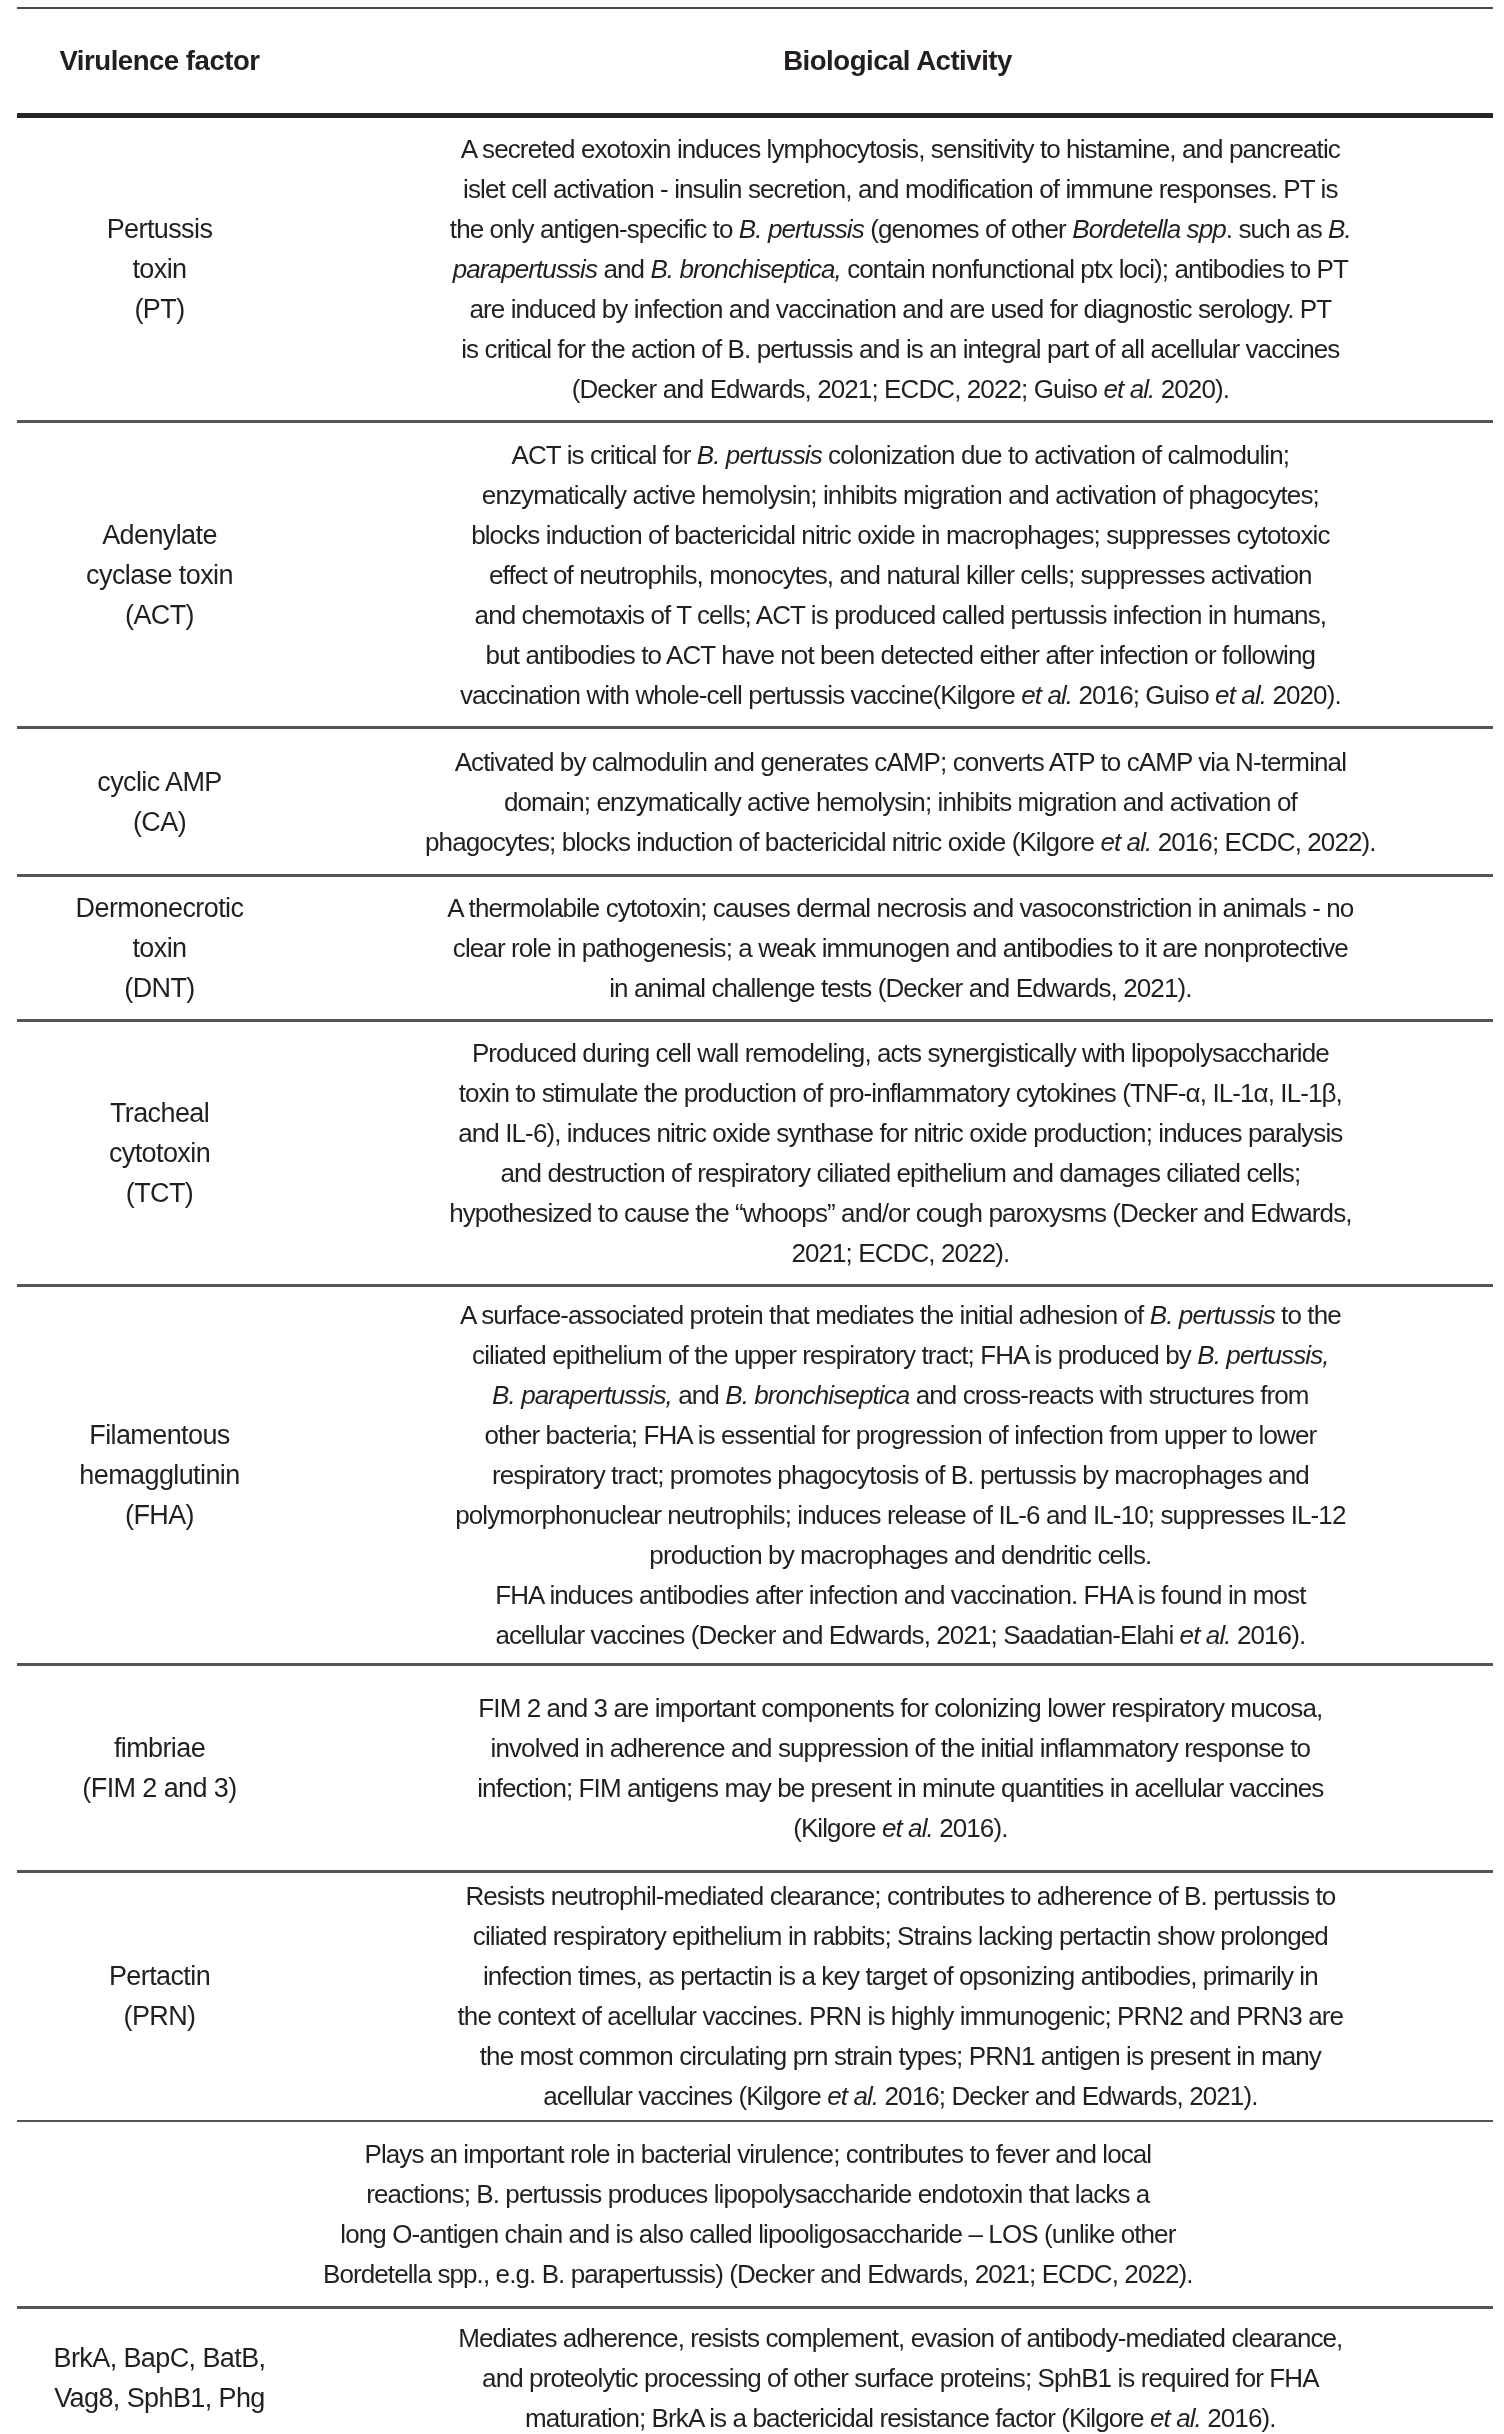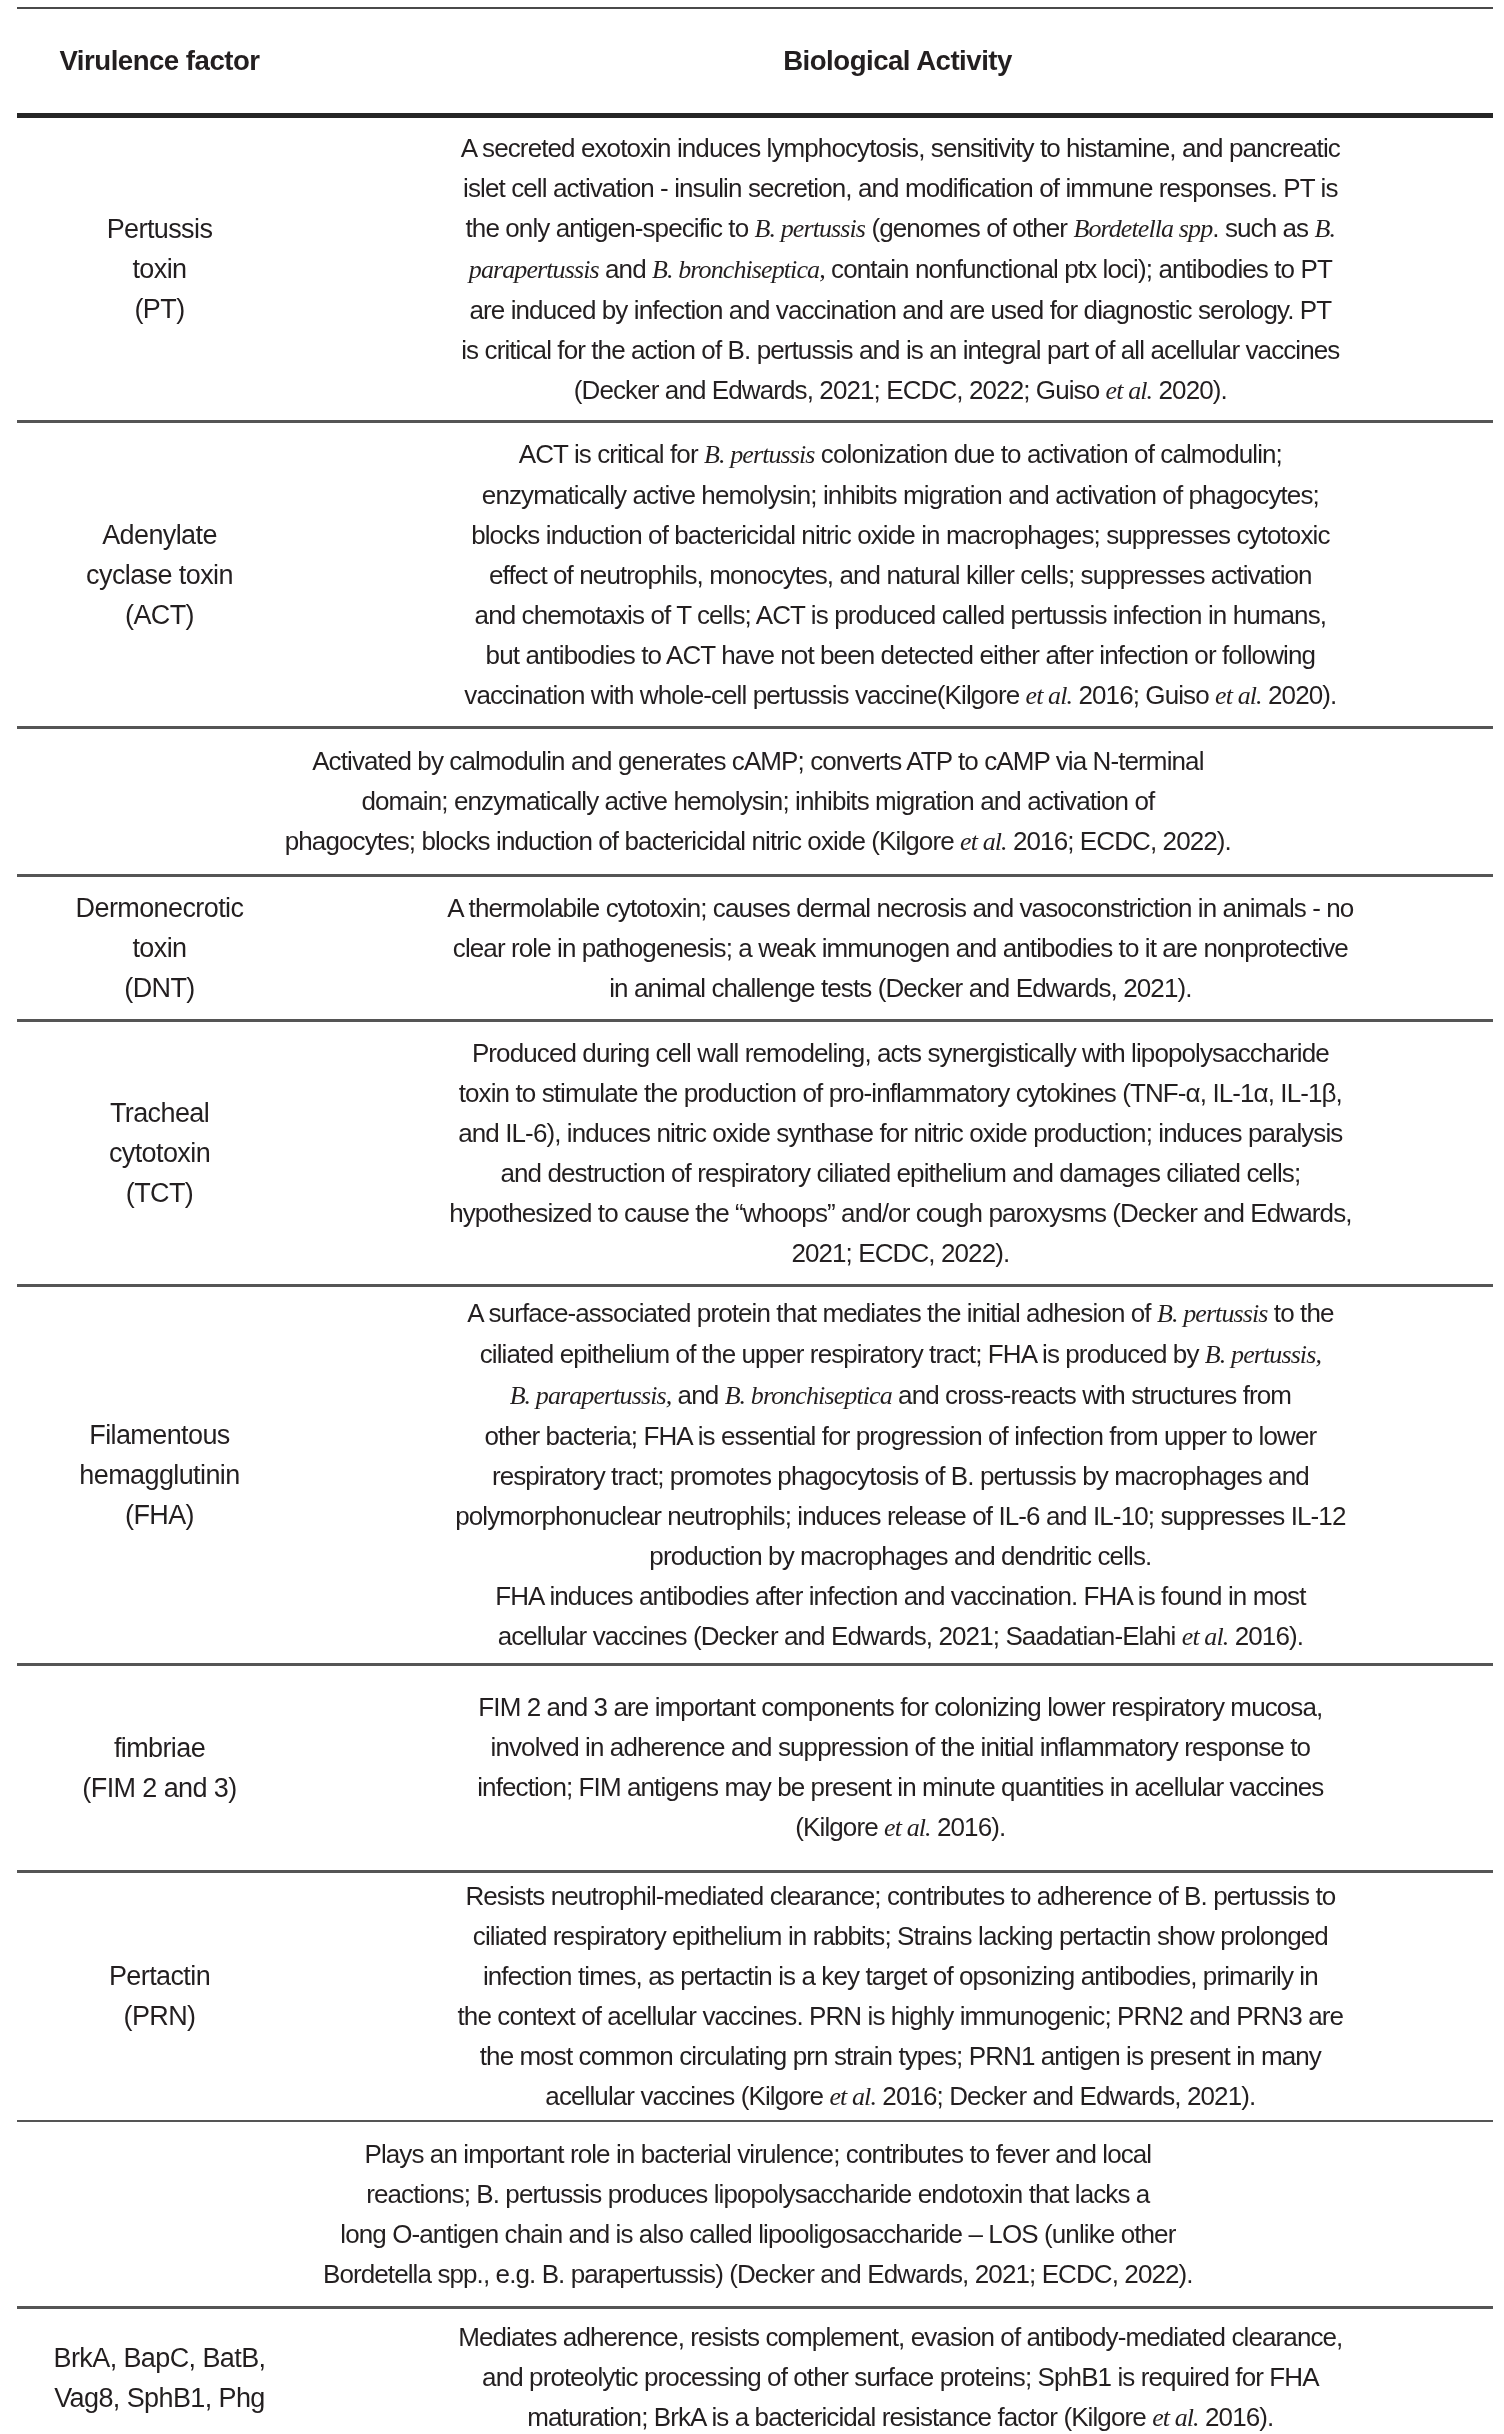--- a/index.html
+++ b/index.html
@@ -9,21 +9,21 @@
   .rule-top { height: 1.9px; background: #4a4a4a; }
   .header { display: flex; height: 104px; align-items: center; }
   .header .c1 { width: 285px; text-align: center; font-weight: bold; font-size: 27.6px; letter-spacing: -0.5px; }
   .header .c2 { flex: 1; text-align: center; font-weight: bold; font-size: 27.6px; letter-spacing: -0.5px; }
   .rule-thick { height: 5.7px; background: #262626; }
   .row { display: flex; align-items: center; box-sizing: border-box; }
   .row .c1 { width: 285px; text-align: center; font-size: 27px; line-height: 40px; letter-spacing: -0.6px; }
   .row .c2 { flex: 1; text-align: center; font-size: 26px; line-height: 40px; letter-spacing: -0.9px; padding: 0 0 0 5.7px; white-space: nowrap; }
   .rule { height: 2.9px; background: #555555; }
   .rule-bottom { height: 2.9px; background: #444444; }
-  i { font-style: italic; font-family: Liberation Serif, serif; }
+  i { font-style: italic; }
 </style>
 </head>
 <body>
 
 <div class="table">
   <div class="rule-top"></div>
   <div class="header">
     <div class="c1">Virulence factor</div>
     <div class="c2">Biological Activity</div>
   </div>
@@ -57,20 +57,24 @@
           <div><span>enzymatically active hemolysin; inhibits migration and activation of phagocytes;</span></div>
           <div><span>blocks induction of bactericidal nitric oxide in macrophages; suppresses cytotoxic</span></div>
           <div><span>effect of neutrophils, monocytes, and natural killer cells; suppresses activation</span></div>
           <div><span>and chemotaxis of T cells; ACT is produced called pertussis infection in humans,</span></div>
           <div><span>but antibodies to ACT have not been detected either after infection or following</span></div>
           <div><span>vaccination with whole-cell pertussis vaccine(Kilgore </span><i>et al.</i><span> 2016; Guiso </span><i>et al.</i><span> 2020).</span></div>
         </div>
       </div>
       <div class="rule"></div>
       <div class="row" style="height: 145px;">
+        <div class="c1">
+          <div>cyclic AMP</div>
+          <div>(CA)</div>
+        </div>
         <div class="c2">
           <div><span>Activated by calmodulin and generates cAMP; converts ATP to cAMP via N-terminal</span></div>
           <div><span>domain; enzymatically active hemolysin; inhibits migration and activation of</span></div>
           <div><span>phagocytes; blocks induction of bactericidal nitric oxide (Kilgore </span><i>et al.</i><span> 2016; ECDC, 2022).</span></div>
         </div>
       </div>
       <div class="rule"></div>
       <div class="row" style="height: 142px;">
         <div class="c1">
           <div>Dermonecrotic</div>

